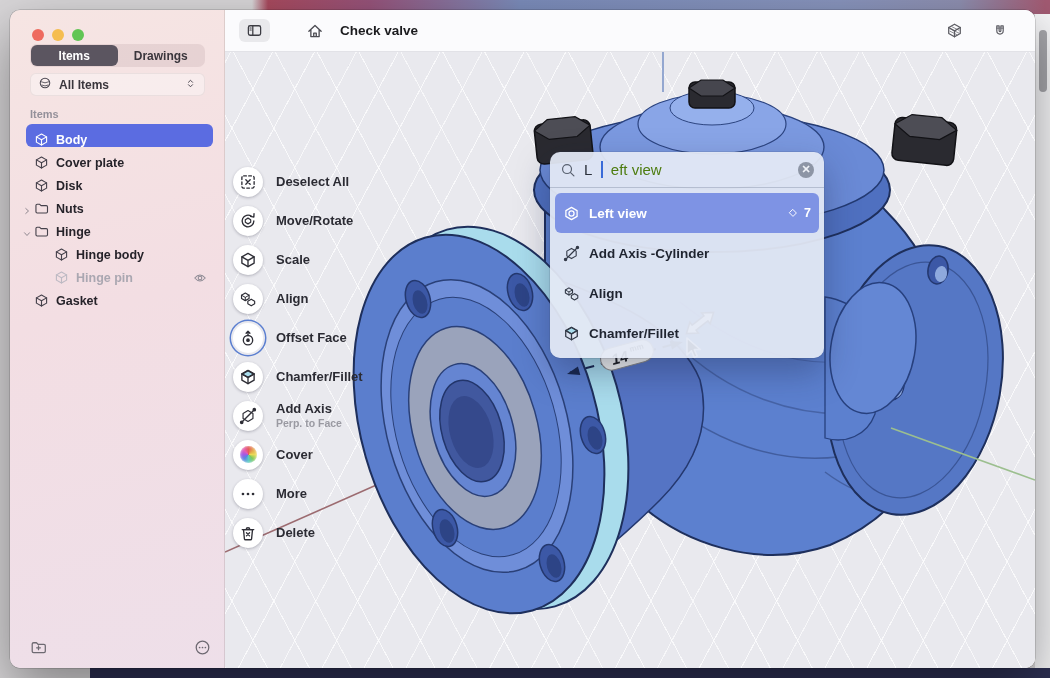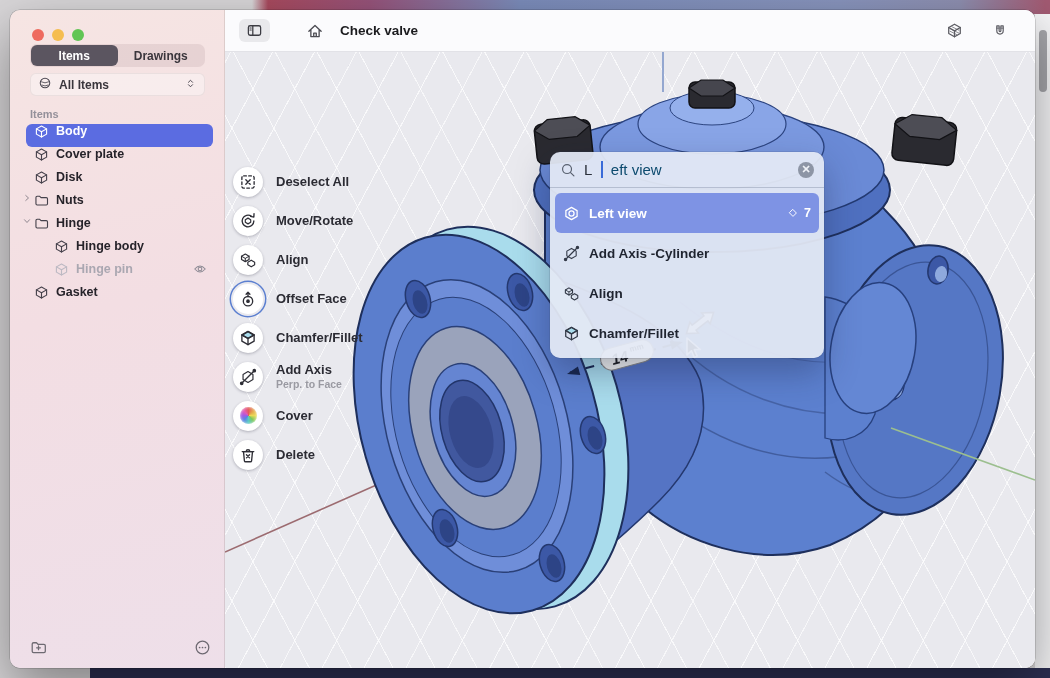--- a/index.html
+++ b/index.html
@@ -30,21 +30,21 @@
   .segment.active { background:#5b5560; color:#fff; }
 
   .filter-select { position:absolute; left:20px; top:63px; width:175px; height:23px; border-radius:6px;
     background:rgba(255,255,255,.35); border:1px solid rgba(0,0,0,.06); display:flex; align-items:center; padding:0 7px; gap:7px; color:#4a4650;justify-content:space-between; }
   .filter-select .f-label { font-size:12px; font-weight:700; color:#3a363c; flex:1; }
   .filter-select svg { flex:0 0 auto; }
 
   .section-label { position:absolute; left:20px; top:98px; font-size:11px; font-weight:700; color:#94909a; }
 
   .s-list { position:absolute; left:0; top:114px; width:215px; }
-  .s-row { display:flex; align-items:flex-start; height:23px; margin:0 12px 0 16px; padding:0 6px 0 8px; border-radius:6px;
+  .s-row { display:flex; align-items:flex-end; height:23px; margin:0 12px 0 16px; padding:0 6px 0 8px; border-radius:6px;
     font-size:12.5px; color:#26232a; font-weight:600; }
   .s-row .chev { width:12px; margin-left:-12px; flex:0 0 12px; display:flex; align-items:center; color:#6e6a74; }
   .s-row .s-ico { width:15px; height:15px; margin-right:7px; display:flex; align-items:center; color:#45414b; }
   .s-row.ind { padding-left:28px; }
   .s-row.sel { background:#5b6ce1; color:#fff; }
   .s-row.sel .s-ico { color:#fff; }
   .s-row.dim { color:#aaa7b1; }
   .s-row.dim .s-ico { color:#bcb9c3; }
   .s-row .s-eye { margin-left:auto; color:#8d8a94; display:flex; }
 
@@ -82,21 +82,21 @@
   .color-dot { width:17px; height:17px; border-radius:50%;
     background:conic-gradient(#e45a5a,#e4a34b,#ead954,#7ec95c,#59c9c2,#5a84e4,#a45ae4,#e45ab4,#e45a5a);
     box-shadow:inset 0 0 3px rgba(255,255,255,.8); }
 
   
   .popup { position:absolute; left:325px; top:100px; width:274px; border-radius:10px;
     background:rgba(227,233,244,.94); box-shadow:0 14px 34px rgba(25,35,70,.35), 0 0 0 .5px rgba(60,70,100,.25); }
   .p-search { height:36px; display:flex; align-items:center; gap:8px; padding:0 10px; border-bottom:1px solid rgba(110,120,145,.35); color:#5a6270; }
   .p-query { font-size:15px; color:#2a2f3a; font-weight:500; }
   .p-caret { width:1.5px; height:17px; background:#3a6bd8; margin:0 0 0 1px; }
-  .p-completion { font-size:15px; color:#0c4a6e; font-weight:500; }
+  .p-completion { font-size:15px; color:#4d7c0f; font-weight:500; }
   .p-clear { margin-left:auto; width:16px; height:16px; border-radius:50%; background:#8d95a5; color:#eef1f6;
     display:flex; align-items:center; justify-content:center; font-size:11px; font-weight:700; line-height:1; }
   .p-results { padding:5px; }
   .sr-row { height:40px; border-radius:6px; display:flex; align-items:center; gap:9px; padding:0 8px;
     font-size:13.5px; font-weight:600; color:#1f2430; }
   .sr-row .sr-ico { display:flex; color:#333a48; flex:0 0 17px; }
   .sr-row.sel { background:#7e93e4; color:#fff; }
   .sr-row.sel .sr-ico { color:#fff; }
   .sr-short { margin-left:auto; display:flex; align-items:center; gap:5px; color:#fff; font-size:12.5px; font-weight:700; }
 </style>
@@ -403,20 +403,31 @@
                   <polygon points="10,6.8 13,8.5 13,11.5 10,13.2 7,11.5 7,8.5" stroke-width="1.3"></polygon>
                 </svg>
               </span>
               <span class="t-txt">
                 <span class="t-label">Move/Rotate</span>
               </span>
             </div>
             <div class="t-row">
               <span class="t-ico">
                 <svg width="18" height="18" viewBox="0 0 20 20" fill="none" stroke="currentColor" stroke-width="1.5" stroke-linecap="round" stroke-linejoin="round">
+                  <polygon points="10,2.6 16.8,6.5 16.8,13.5 10,17.4 3.2,13.5 3.2,6.5"></polygon>
+                  <path d="M3.2,6.5 L10,10.4 L16.8,6.5 M10,10.4 V17.4"></path>
+                </svg>
+              </span>
+              <span class="t-txt">
+                <span class="t-label">Scale</span>
+              </span>
+            </div>
+            <div class="t-row">
+              <span class="t-ico">
+                <svg width="18" height="18" viewBox="0 0 20 20" fill="none" stroke="currentColor" stroke-width="1.5" stroke-linecap="round" stroke-linejoin="round">
                   <polygon points="7,3.4 11.2,5.8 11.2,9.4 7,11.8 2.8,9.4 2.8,5.8" stroke-width="1.3"></polygon>
                   <path d="M2.8,5.8 L7,8.2 L11.2,5.8 M7,8.2 V11.8" stroke-width="1.1"></path>
                   <polygon points="13.6,10.2 17.4,12.4 17.4,15.4 13.6,17.6 9.8,15.4 9.8,12.4" stroke-width="1.3"></polygon>
                 </svg>
               </span>
               <span class="t-txt">
                 <span class="t-label">Align</span>
               </span>
             </div>
             <div class="t-row">
@@ -456,20 +467,32 @@
                 <span class="t-label">Add Axis</span>
                 <span class="t-sub">Perp. to Face</span>
               </span>
             </div>
             <div class="t-row">
               <span class="t-ico">
                 <span class="color-dot"></span>
               </span>
               <span class="t-txt">
                 <span class="t-label">Cover</span>
+              </span>
+            </div>
+            <div class="t-row">
+              <span class="t-ico">
+                <svg width="18" height="18" viewBox="0 0 20 20" fill="none" stroke="currentColor" stroke-width="1.5" stroke-linecap="round" stroke-linejoin="round">
+                  <circle cx="4.4" cy="10" r="1.5" fill="currentColor" stroke="none"></circle>
+                  <circle cx="10" cy="10" r="1.5" fill="currentColor" stroke="none"></circle>
+                  <circle cx="15.6" cy="10" r="1.5" fill="currentColor" stroke="none"></circle>
+                </svg>
+              </span>
+              <span class="t-txt">
+                <span class="t-label">More</span>
               </span>
             </div>
             <div class="t-row">
               <span class="t-ico">
                 <svg width="18" height="18" viewBox="0 0 20 20" fill="none" stroke="currentColor" stroke-width="1.5" stroke-linecap="round" stroke-linejoin="round">
                   <path d="M5,6.2 h10 L14,16.4 q-.2,1.1 -1.3,1.1 h-5.4 q-1.1,0 -1.3,-1.1 z"></path>
                   <path d="M3.6,6.2 h12.8 M8,6.2 q0,-2 2,-2 q2,0 2,2"></path>
                   <path d="M8.3,9.8 l3.4,3.4 M11.7,9.8 l-3.4,3.4"></path>
                 </svg>
               </span>

